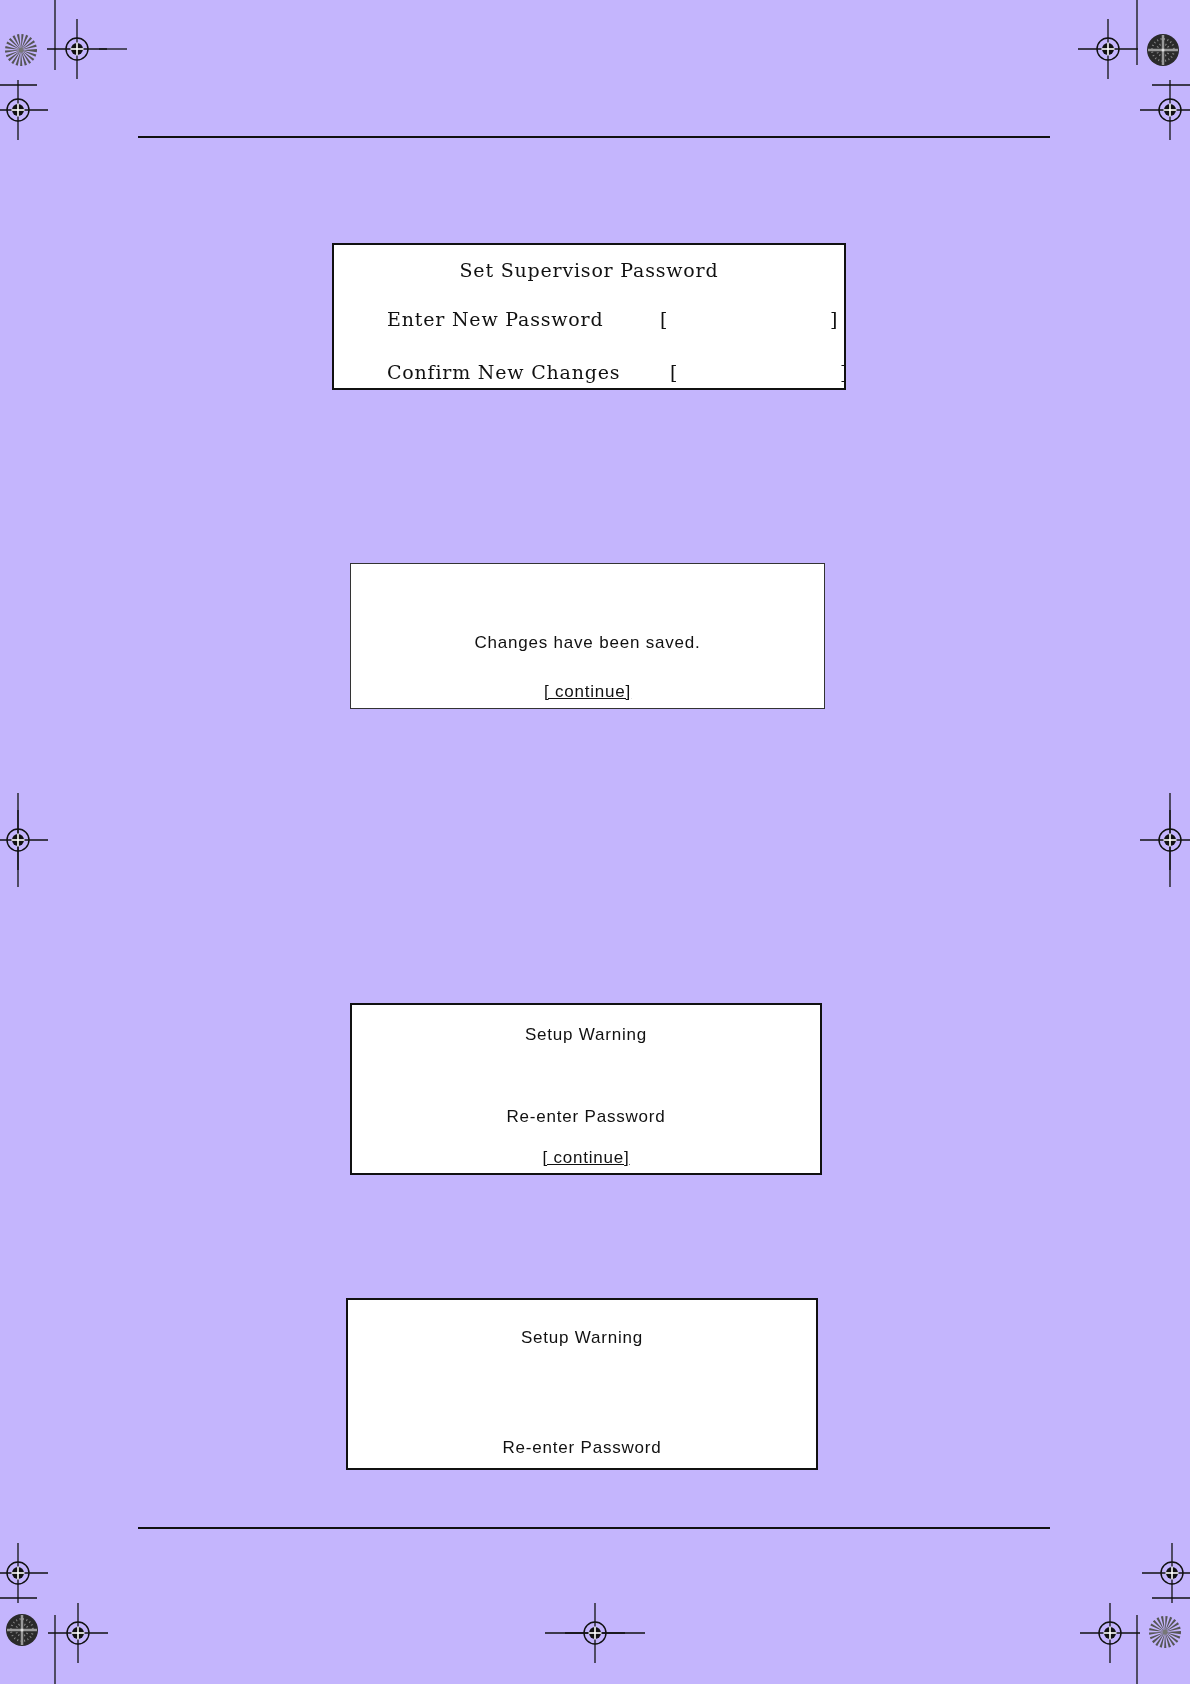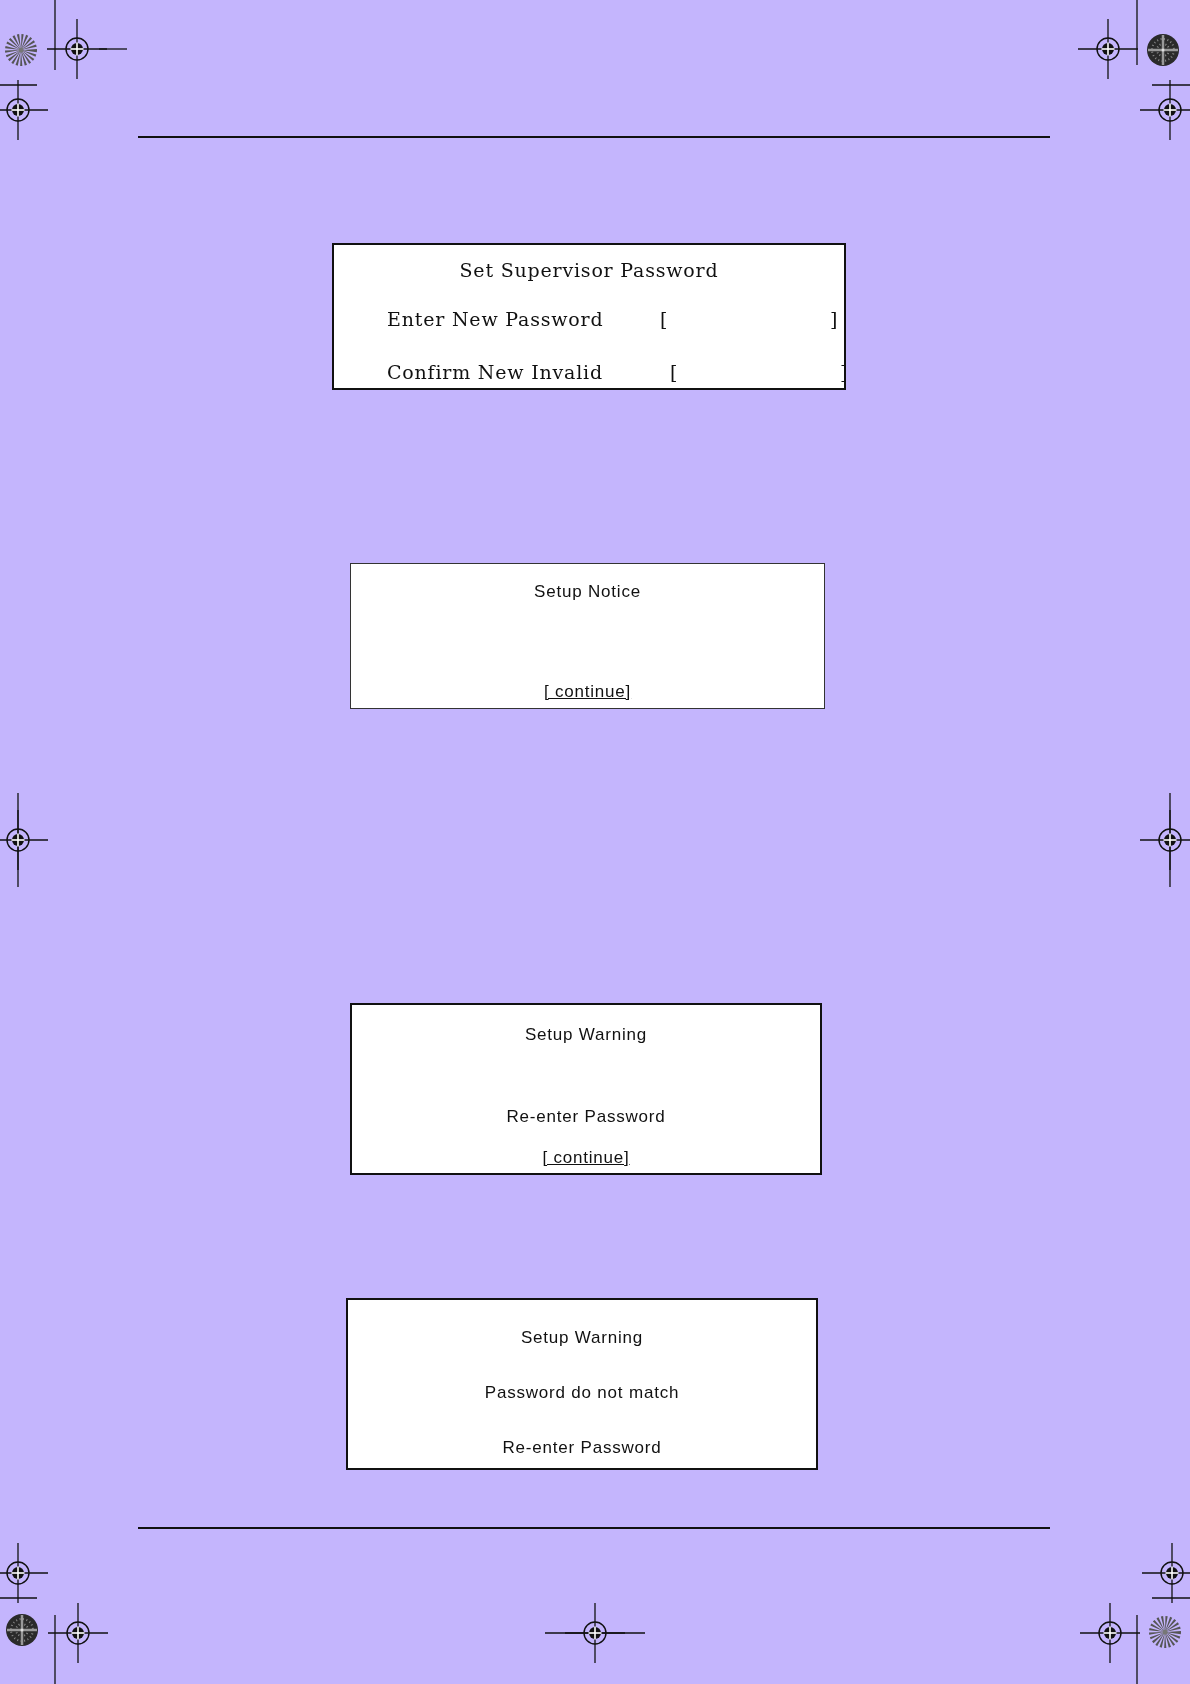--- a/index.html
+++ b/index.html
@@ -140,37 +140,36 @@
 
   <div class="dlg dlg1">
     <div class="d1-title">Set Supervisor Password</div>
     <div class="d1-row" style="top:63px;padding-left:40px;">
       <span class="d1-label">Enter New Password</span>
       <span class="d1-open">[</span>
       <span class="d1-input"></span>
       <span class="d1-close">]</span>
     </div>
     <div class="d1-row" style="top:116px;">
-      <span class="d1-label">Confirm New Invalid</span>
+      <span class="d1-label">Confirm New Changes</span>
       <span class="d1-open" style="left:336px;">[</span>
       <span class="d1-input" style="left:350px;"></span>
       <span class="d1-close" style="left:506px;">]</span>
     </div>
   </div>
 
   <div class="dlg sansdlg dlg2">
-    <div class="dlg-line" style="top:18px;">Setup Notice</div>
+    <div class="dlg-line" style="top:69px;">Changes have been saved.</div>
     <div class="dlg-line continue-btn" style="top:118px;">[ continue]</div>
   </div>
 
   <div class="dlg sansdlg dlg3">
     <div class="dlg-line" style="top:20px;">Setup Warning</div>
     <div class="dlg-line" style="top:102px;">Re-enter Password</div>
     <div class="dlg-line continue-btn" style="top:143px;">[ continue]</div>
   </div>
 
   <div class="dlg sansdlg dlg4">
     <div class="dlg-line" style="top:28px;">Setup Warning</div>
-    <div class="dlg-line" style="top:83px;">Password do not match</div>
     <div class="dlg-line" style="top:138px;">Re-enter Password</div>
   </div>
 
 </div>
 
 </body></html>

